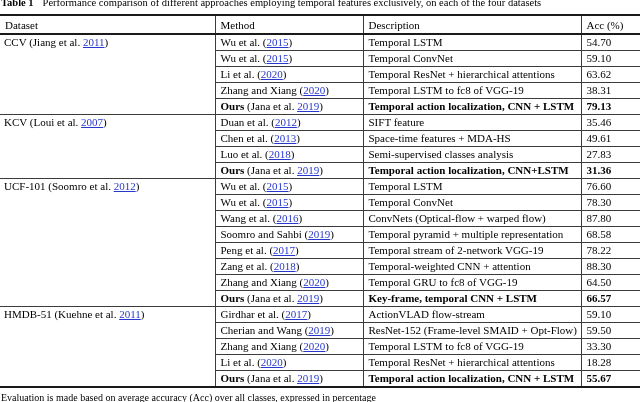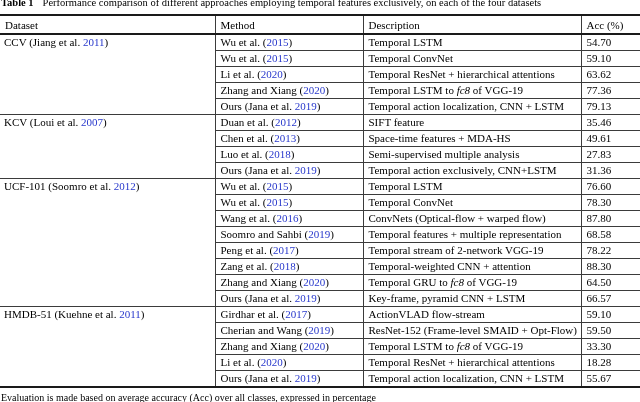--- a/index.html
+++ b/index.html
@@ -51,23 +51,23 @@
   }
   tbody td {
     height: 15px;
     line-height: 15px;
     border-bottom: 1px solid #3b3b3b;
   }
   .vline { border-left: 1px solid #3b3b3b; }
   td.col-dataset { vertical-align: top; padding-left: 4px; }
 
   .seg   { }
-  .seg-y { color: var(--link-blue, #2838cc); }
-  .seg-b { font-weight: normal; }
-  .seg-i { font-style: italic; }
+  .seg-y { color: var(--link-blue, #2838cc); text-decoration: underline; }
+  .seg-b { font-weight: bold; }
+  .seg-i { }
 
   
   .footnote {
     margin: 4px 0 0 1px;
     font-size: 10px;
     line-height: 12px;
     white-space: nowrap;
   }
 </style>
 </head>
@@ -107,87 +107,87 @@
           <td class="vline col-acc"><span class="seg">59.10</span></td>
         </tr>
         <tr>
           <td class="vline col-method"><span class="seg">Li et al. (</span><span class="seg seg-y">2020</span><span class="seg">)</span></td>
           <td class="vline col-description"><span class="seg">Temporal ResNet + hierarchical attentions</span></td>
           <td class="vline col-acc"><span class="seg">63.62</span></td>
         </tr>
         <tr>
           <td class="vline col-method"><span class="seg">Zhang and Xiang (</span><span class="seg seg-y">2020</span><span class="seg">)</span></td>
           <td class="vline col-description"><span class="seg">Temporal LSTM to </span><span class="seg seg-i">fc8</span><span class="seg"> of VGG-19</span></td>
-          <td class="vline col-acc"><span class="seg">77.36</span></td>
+          <td class="vline col-acc"><span class="seg">38.31</span></td>
         </tr>
         <tr>
           <td class="vline col-method"><span class="seg seg-b">Ours</span><span class="seg"> (Jana et al. </span><span class="seg seg-y">2019</span><span class="seg">)</span></td>
           <td class="vline col-description"><span class="seg seg-b">Temporal action localization, CNN + LSTM</span></td>
           <td class="vline col-acc"><span class="seg seg-b">79.13</span></td>
         </tr>
         <tr>
           <td class="col-dataset" rowspan="4"><span class="seg">KCV (Loui et al. </span><span class="seg seg-y">2007</span><span class="seg">)</span></td>
           <td class="vline col-method"><span class="seg">Duan et al. (</span><span class="seg seg-y">2012</span><span class="seg">)</span></td>
           <td class="vline col-description"><span class="seg">SIFT feature</span></td>
           <td class="vline col-acc"><span class="seg">35.46</span></td>
         </tr>
         <tr>
           <td class="vline col-method"><span class="seg">Chen et al. (</span><span class="seg seg-y">2013</span><span class="seg">)</span></td>
           <td class="vline col-description"><span class="seg">Space-time features + MDA-HS</span></td>
           <td class="vline col-acc"><span class="seg">49.61</span></td>
         </tr>
         <tr>
           <td class="vline col-method"><span class="seg">Luo et al. (</span><span class="seg seg-y">2018</span><span class="seg">)</span></td>
-          <td class="vline col-description"><span class="seg">Semi-supervised multiple analysis</span></td>
+          <td class="vline col-description"><span class="seg">Semi-supervised classes analysis</span></td>
           <td class="vline col-acc"><span class="seg">27.83</span></td>
         </tr>
         <tr>
           <td class="vline col-method"><span class="seg seg-b">Ours</span><span class="seg"> (Jana et al. </span><span class="seg seg-y">2019</span><span class="seg">)</span></td>
-          <td class="vline col-description"><span class="seg seg-b">Temporal action exclusively, CNN+LSTM</span></td>
+          <td class="vline col-description"><span class="seg seg-b">Temporal action localization, CNN+LSTM</span></td>
           <td class="vline col-acc"><span class="seg seg-b">31.36</span></td>
         </tr>
         <tr>
           <td class="col-dataset" rowspan="8"><span class="seg">UCF-101 (Soomro et al. </span><span class="seg seg-y">2012</span><span class="seg">)</span></td>
           <td class="vline col-method"><span class="seg">Wu et al. (</span><span class="seg seg-y">2015</span><span class="seg">)</span></td>
           <td class="vline col-description"><span class="seg">Temporal LSTM</span></td>
           <td class="vline col-acc"><span class="seg">76.60</span></td>
         </tr>
         <tr>
           <td class="vline col-method"><span class="seg">Wu et al. (</span><span class="seg seg-y">2015</span><span class="seg">)</span></td>
           <td class="vline col-description"><span class="seg">Temporal ConvNet</span></td>
           <td class="vline col-acc"><span class="seg">78.30</span></td>
         </tr>
         <tr>
           <td class="vline col-method"><span class="seg">Wang et al. (</span><span class="seg seg-y">2016</span><span class="seg">)</span></td>
           <td class="vline col-description"><span class="seg">ConvNets (Optical-flow + warped flow)</span></td>
           <td class="vline col-acc"><span class="seg">87.80</span></td>
         </tr>
         <tr>
           <td class="vline col-method"><span class="seg">Soomro and Sahbi (</span><span class="seg seg-y">2019</span><span class="seg">)</span></td>
-          <td class="vline col-description"><span class="seg">Temporal features + multiple representation</span></td>
+          <td class="vline col-description"><span class="seg">Temporal pyramid + multiple representation</span></td>
           <td class="vline col-acc"><span class="seg">68.58</span></td>
         </tr>
         <tr>
           <td class="vline col-method"><span class="seg">Peng et al. (</span><span class="seg seg-y">2017</span><span class="seg">)</span></td>
           <td class="vline col-description"><span class="seg">Temporal stream of 2-network VGG-19</span></td>
           <td class="vline col-acc"><span class="seg">78.22</span></td>
         </tr>
         <tr>
           <td class="vline col-method"><span class="seg">Zang et al. (</span><span class="seg seg-y">2018</span><span class="seg">)</span></td>
           <td class="vline col-description"><span class="seg">Temporal-weighted CNN + attention</span></td>
           <td class="vline col-acc"><span class="seg">88.30</span></td>
         </tr>
         <tr>
           <td class="vline col-method"><span class="seg">Zhang and Xiang (</span><span class="seg seg-y">2020</span><span class="seg">)</span></td>
           <td class="vline col-description"><span class="seg">Temporal GRU to </span><span class="seg seg-i">fc8</span><span class="seg"> of VGG-19</span></td>
           <td class="vline col-acc"><span class="seg">64.50</span></td>
         </tr>
         <tr>
           <td class="vline col-method"><span class="seg seg-b">Ours</span><span class="seg"> (Jana et al. </span><span class="seg seg-y">2019</span><span class="seg">)</span></td>
-          <td class="vline col-description"><span class="seg seg-b">Key-frame, pyramid CNN + LSTM</span></td>
+          <td class="vline col-description"><span class="seg seg-b">Key-frame, temporal CNN + LSTM</span></td>
           <td class="vline col-acc"><span class="seg seg-b">66.57</span></td>
         </tr>
         <tr>
           <td class="col-dataset" rowspan="5"><span class="seg">HMDB-51 (Kuehne et al. </span><span class="seg seg-y">2011</span><span class="seg">)</span></td>
           <td class="vline col-method"><span class="seg">Girdhar et al. (</span><span class="seg seg-y">2017</span><span class="seg">)</span></td>
           <td class="vline col-description"><span class="seg">ActionVLAD flow-stream</span></td>
           <td class="vline col-acc"><span class="seg">59.10</span></td>
         </tr>
         <tr>
           <td class="vline col-method"><span class="seg">Cherian and Wang (</span><span class="seg seg-y">2019</span><span class="seg">)</span></td>

